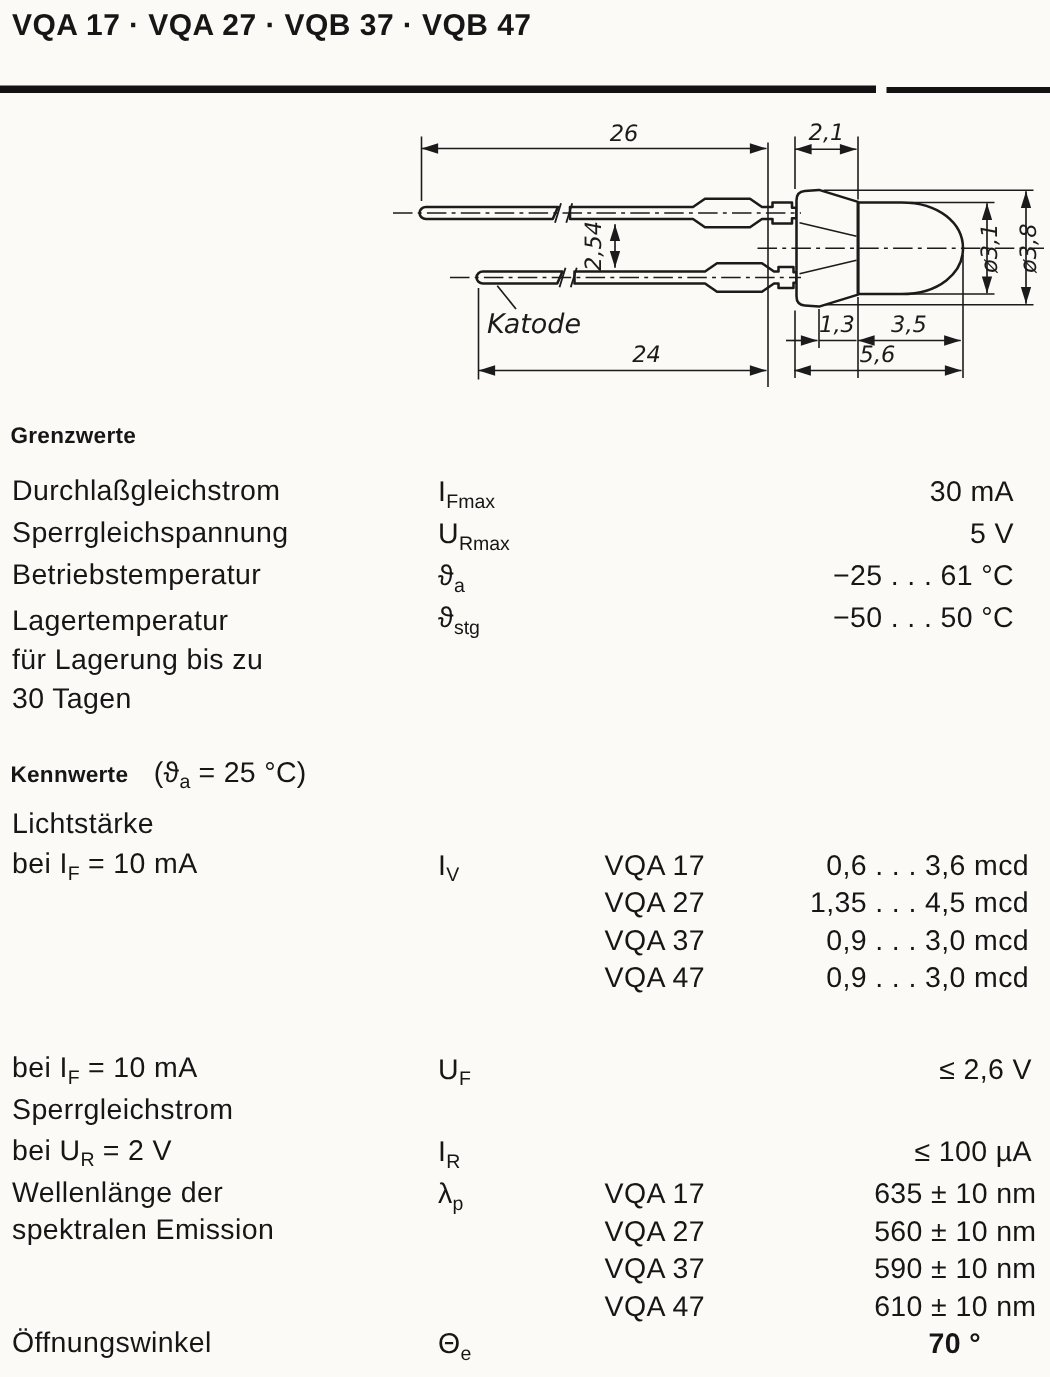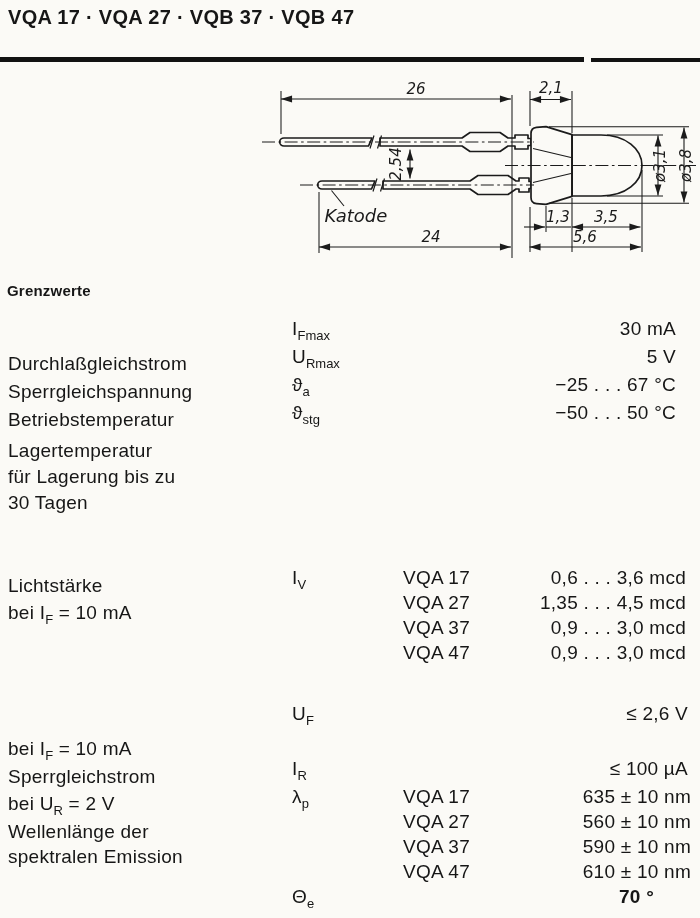--- a/index.html
+++ b/index.html
@@ -2,21 +2,21 @@
 <html><head>
 <meta charset="utf-8">
 <style>
   html,body{margin:0;padding:0;background:#e8e8e4;}
   .page{position:relative;width:700px;height:918px;margin:0 auto;background:#fbfaf6;
         font-family:"Liberation Sans",sans-serif;color:#161616;overflow:hidden;}
   .abs{position:absolute;}
   .title{position:absolute;left:8px;top:6px;margin:0;font-size:20px;font-weight:700;
          letter-spacing:.3px;white-space:nowrap;}
   .rule{position:absolute;background:#121212;}
-  .t{font-size:19px;letter-spacing:.25px;white-space:pre-line;line-height:26px;margin-top:36px;}
+  .t{font-size:19px;letter-spacing:.25px;white-space:pre-line;line-height:26px;}
   .one{line-height:19px;}
   .sym{font-size:19px;letter-spacing:.2px;}
   .sb{font-size:13px;vertical-align:-4.5px;letter-spacing:0;}
   .val{position:absolute;text-align:right;font-size:19px;letter-spacing:.25px;white-space:nowrap;}
   .vg{right:24px;}  .vm{right:14px;}  .vq{right:12px;text-align:center;}  .vn{right:9px;}
   .vdeg{right:46px;font-weight:700;}
   .hrow{position:absolute;left:7px;display:flex;align-items:baseline;white-space:nowrap;}
   .hd{font-size:15px;font-weight:700;letter-spacing:.2px;}
   .cond{font-size:19px;font-weight:400;margin-left:17px;letter-spacing:.2px;}
   .typ{position:absolute;font-size:19px;letter-spacing:.25px;white-space:nowrap;}
@@ -112,28 +112,32 @@
   <div class="abs t one" style="left:8px;top:318px">Durchlaßgleichstrom</div>
   <div class="abs sym" style="left:292px;top:318px"><span>I</span><span class="sb">Fmax</span></div>
   <div class="val vg" style="top:318px">30 mA</div>
 
   <div class="abs t one" style="left:8px;top:346px">Sperrgleichspannung</div>
   <div class="abs sym" style="left:292px;top:346px"><span>U</span><span class="sb">Rmax</span></div>
   <div class="val vg" style="top:346px">5 V</div>
 
   <div class="abs t one" style="left:8px;top:374px">Betriebstemperatur</div>
   <div class="abs sym" style="left:292px;top:374px"><span>ϑ</span><span class="sb">a</span></div>
-  <div class="val vg" style="top:374px">−25 . . . 67 °C</div>
+  <div class="val vg" style="top:374px">−25 . . . 61 °C</div>
 
   <div class="abs t" style="left:8px;top:402px">Lagertemperatur
 für Lagerung bis zu
 30 Tagen</div>
   <div class="abs sym" style="left:292px;top:402px"><span>ϑ</span><span class="sb">stg</span></div>
   <div class="val vg" style="top:402px">−50 . . . 50 °C</div>
 
+  <div class="hrow" style="top:505px">
+    <span class="hd">Kennwerte</span>
+    <span class="cond"><span>(ϑ</span><span class="sb">a</span><span> = 25 °C)</span></span>
+  </div>
 
   <div class="abs t one" style="left:8px;top:540px">Lichtstärke</div>
   <div class="abs t one" style="left:8px;top:567px"><span>bei I</span><span class="sb">F</span><span> = 10 mA</span></div>
   <div class="abs sym" style="left:292px;top:567px"><span>I</span><span class="sb">V</span></div>
   <div class="typ" style="left:403px;top:567px">VQA 17</div>
   <div class="val vm" style="top:567px">0,6 . . . 3,6 mcd</div>
   <div class="typ" style="left:403px;top:592px">VQA 27</div>
   <div class="val vm" style="top:592px">1,35 . . . 4,5 mcd</div>
   <div class="typ" style="left:403px;top:617px">VQA 37</div>
   <div class="val vm" style="top:617px">0,9 . . . 3,0 mcd</div>

